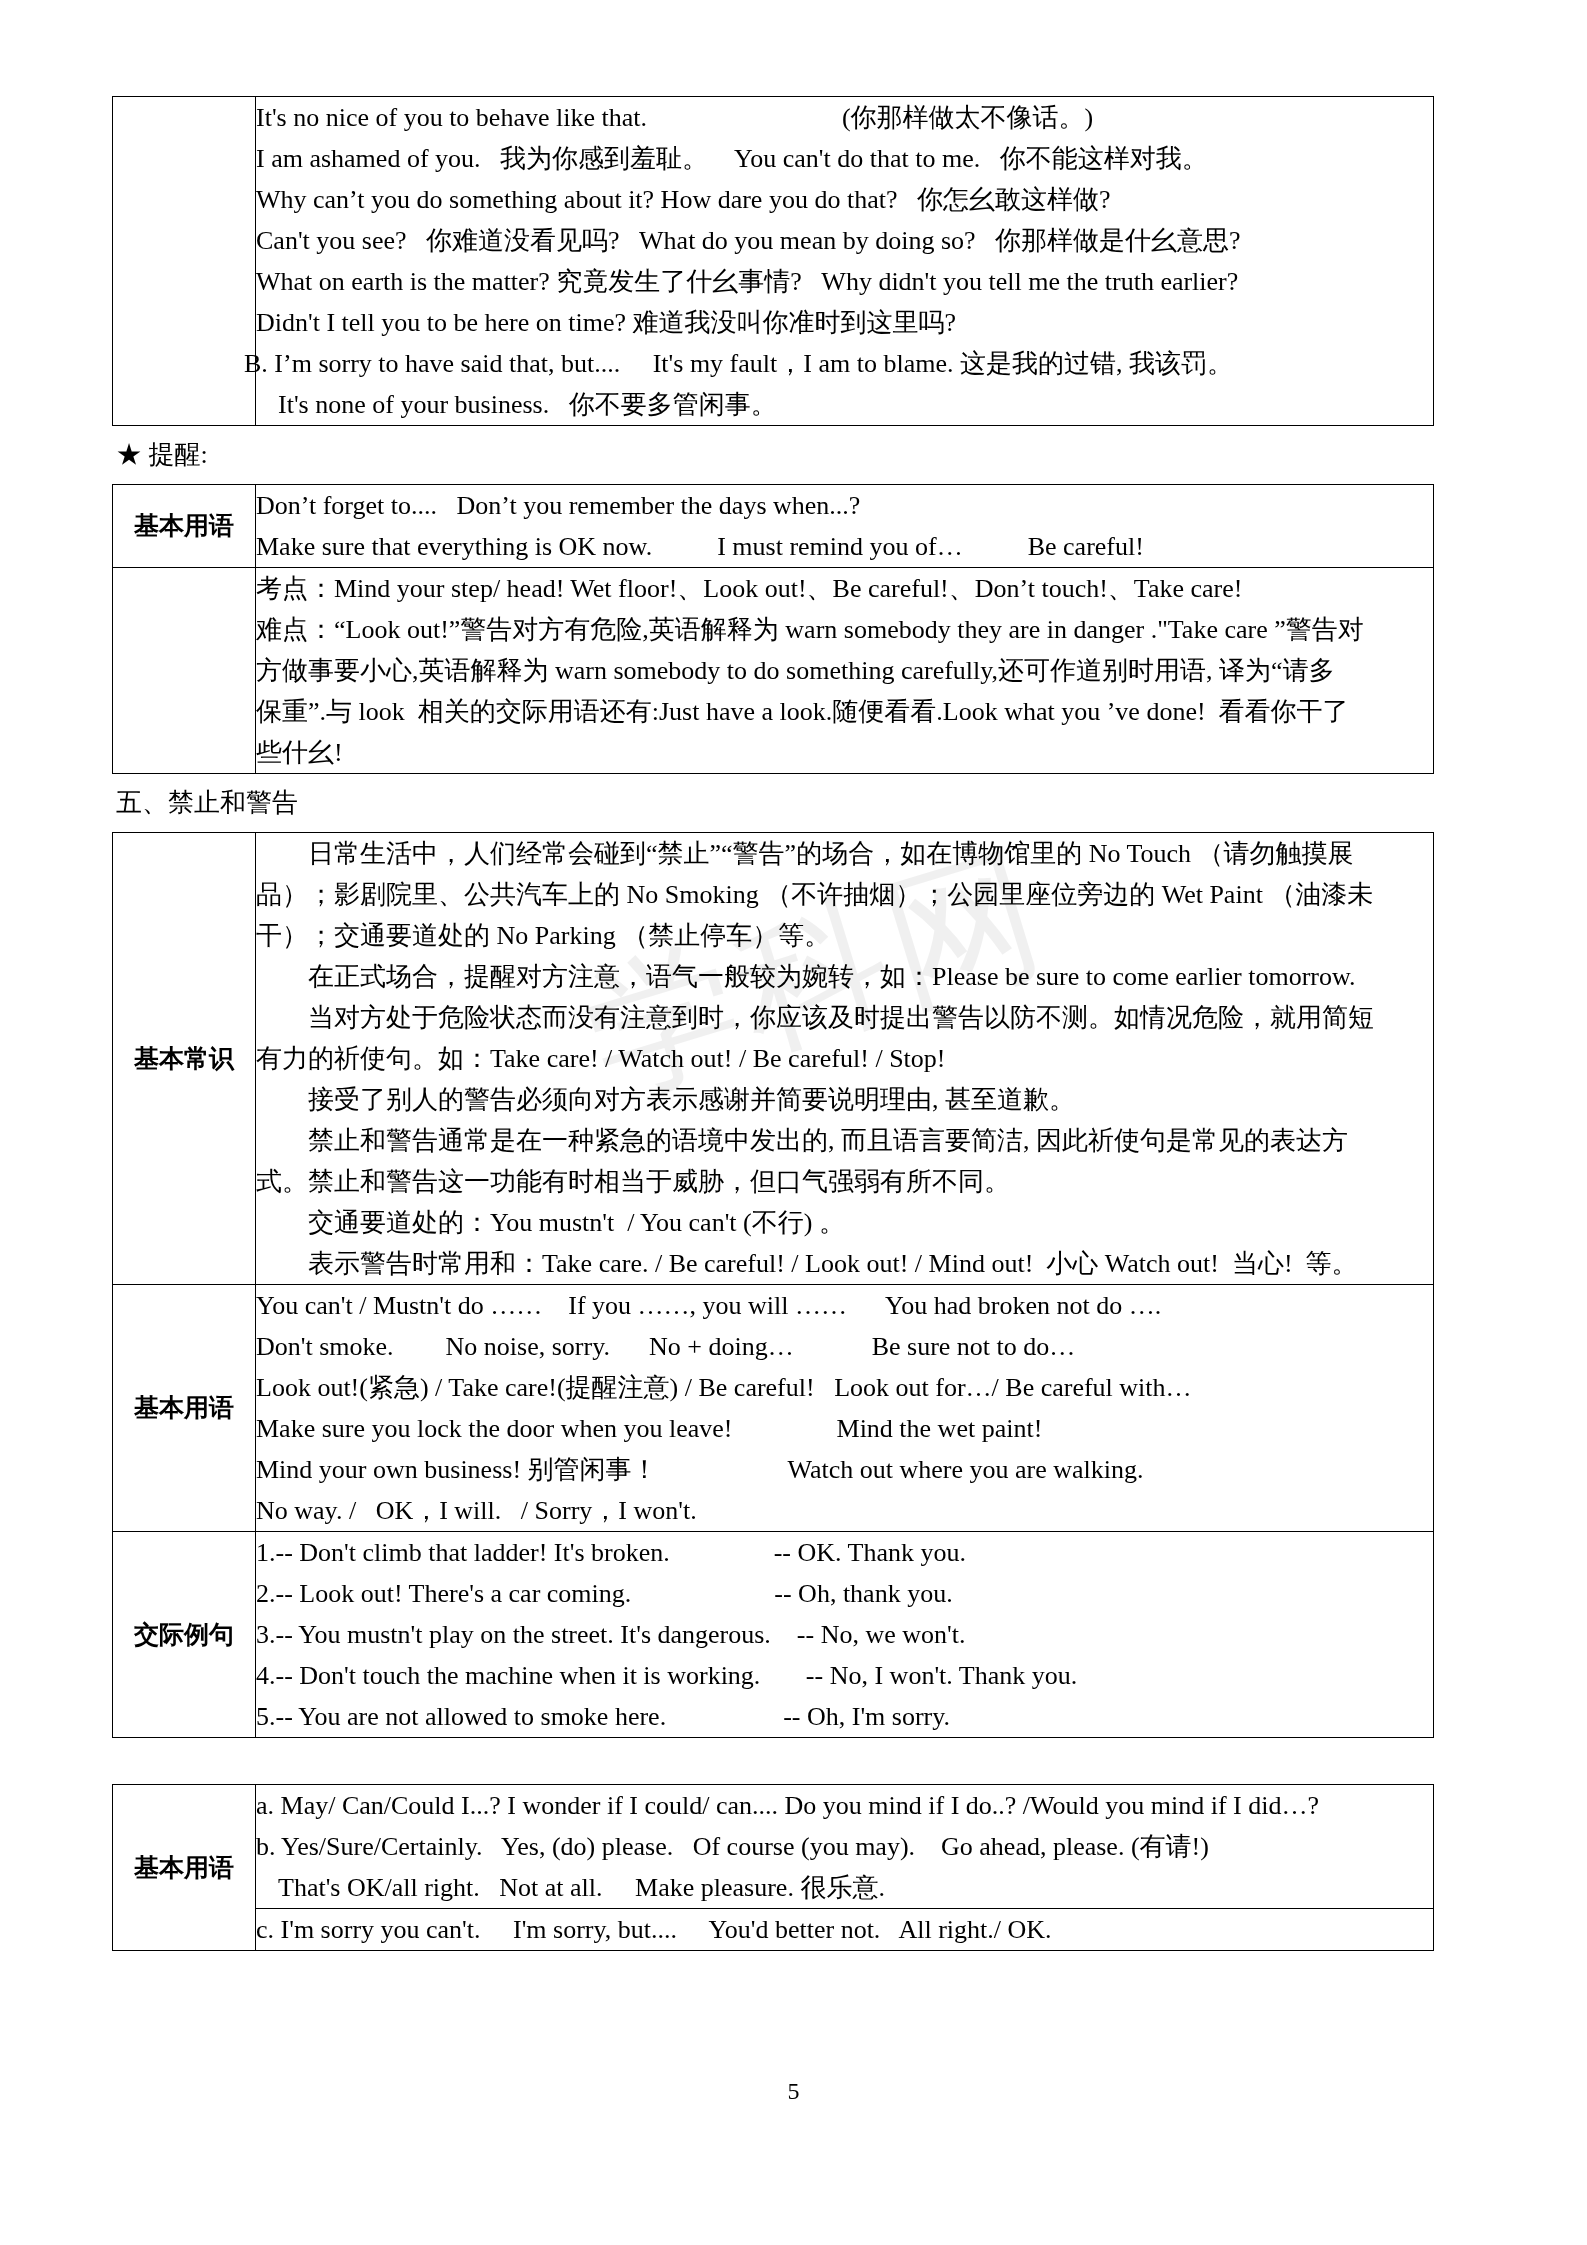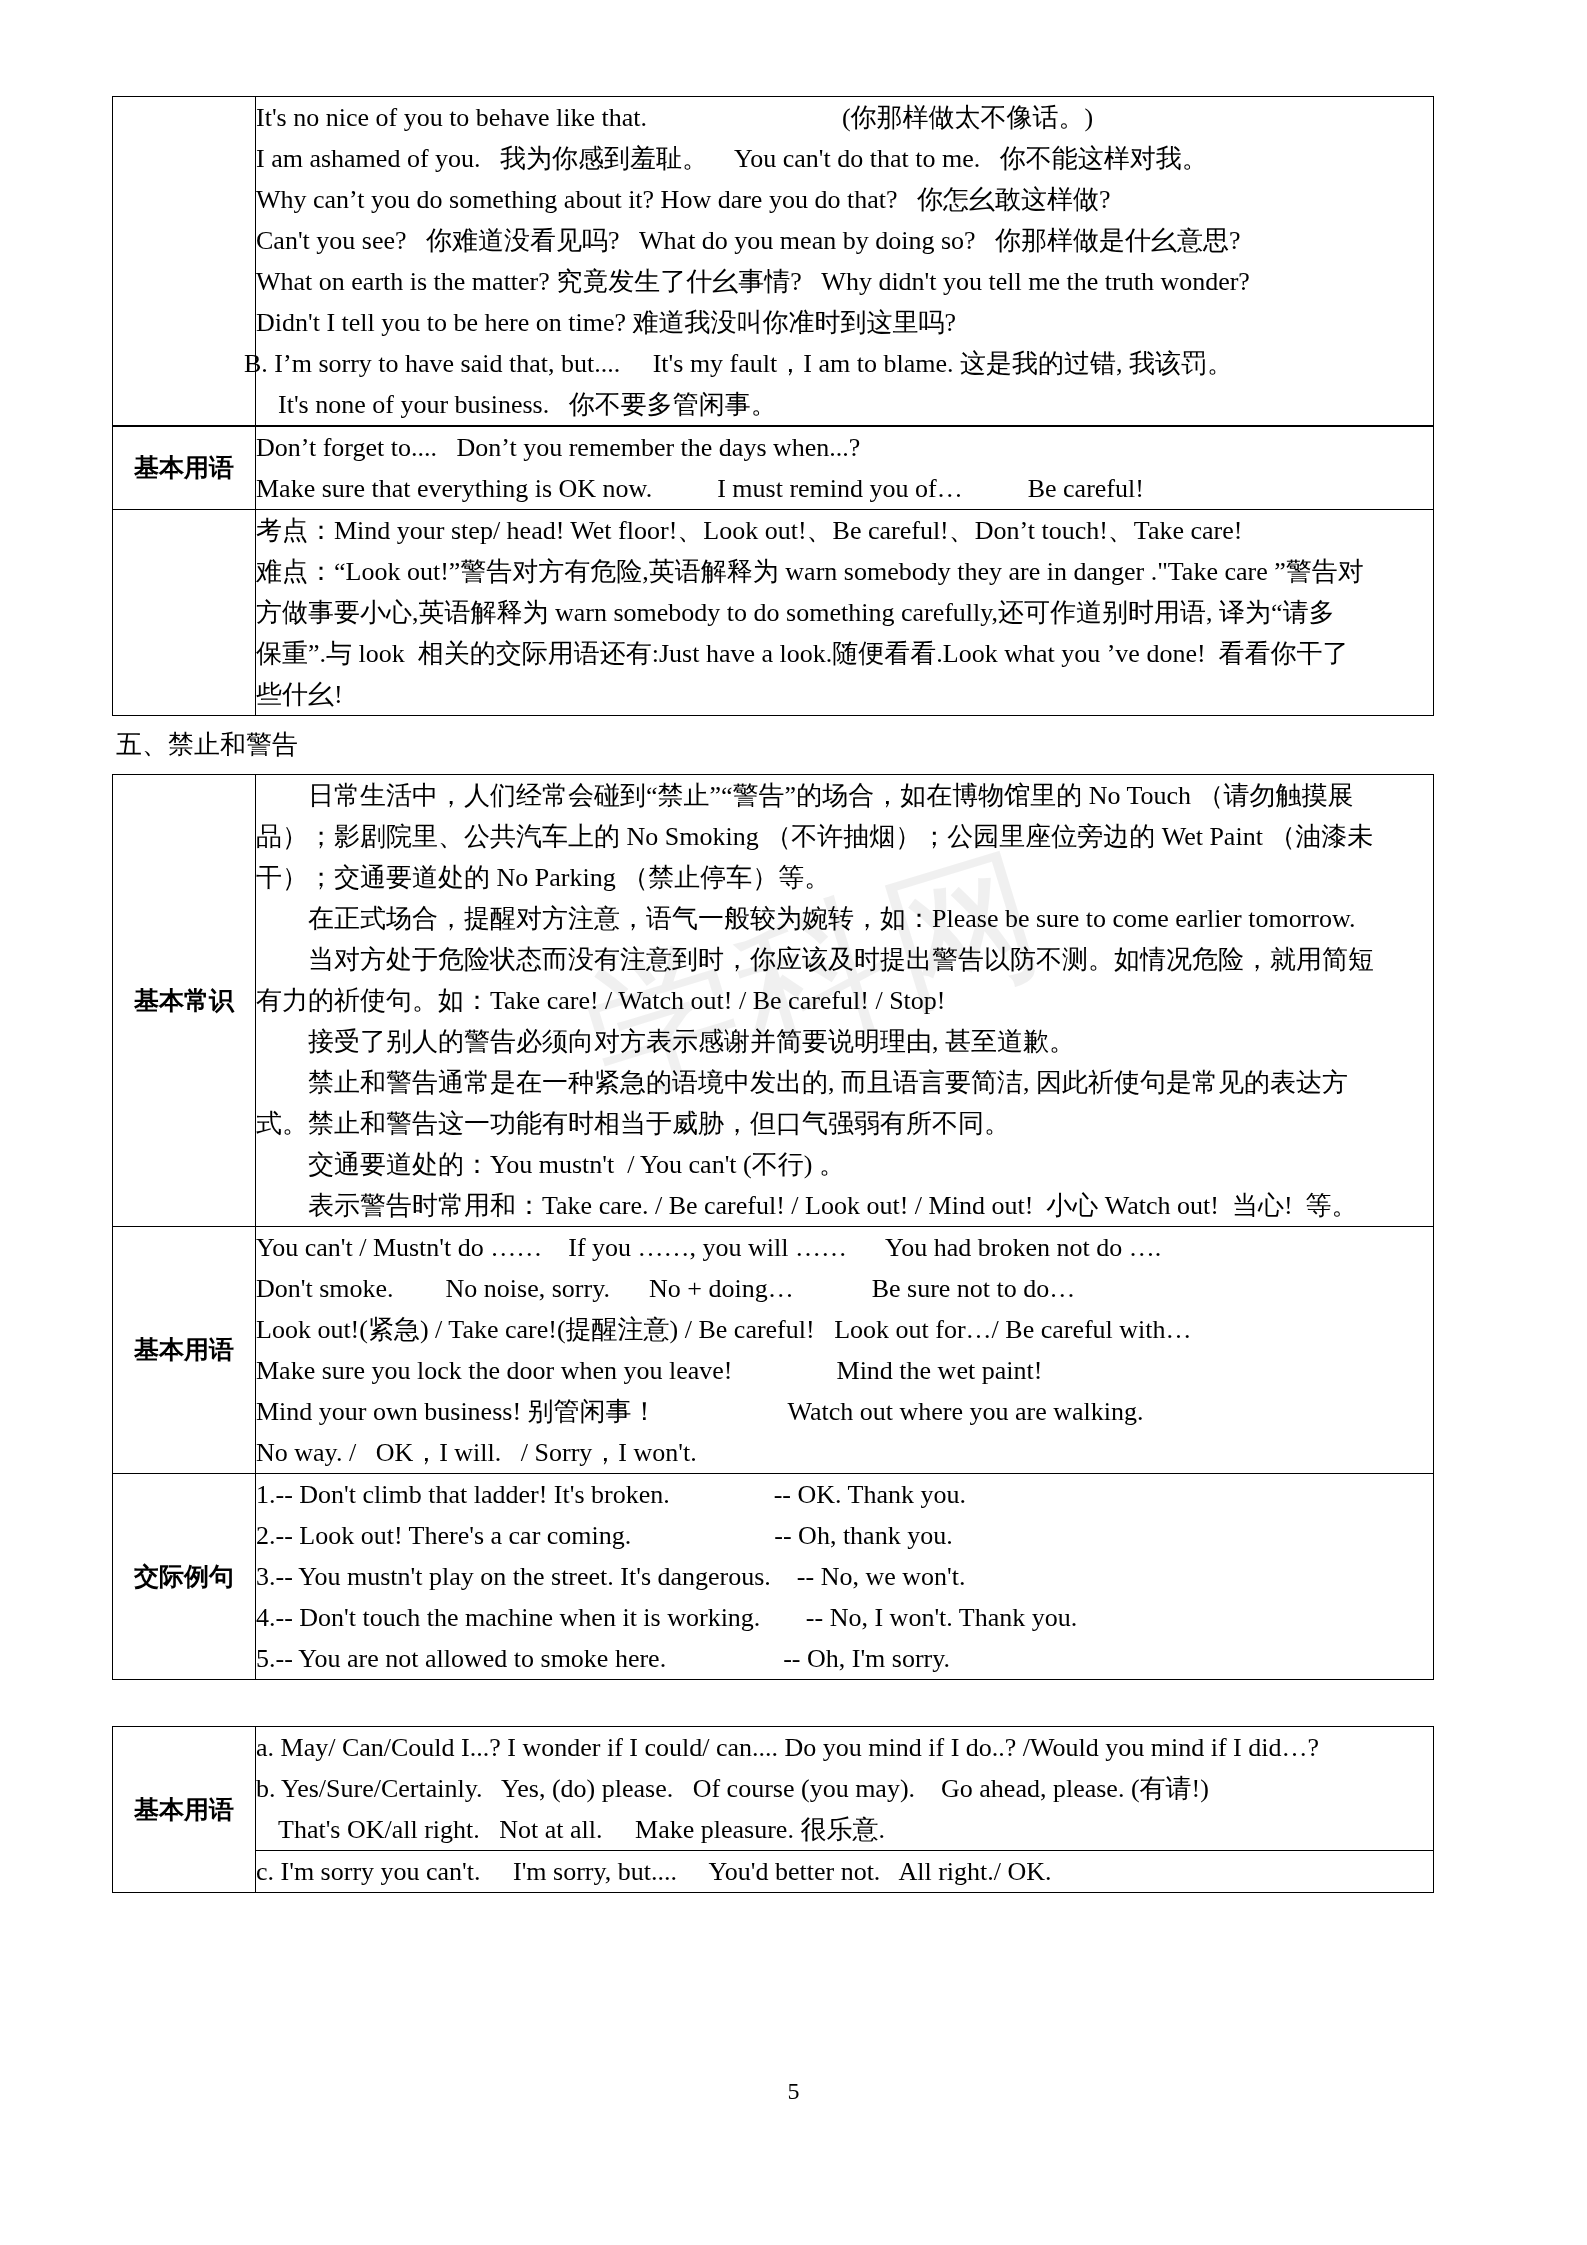--- a/index.html
+++ b/index.html
@@ -105,29 +105,30 @@
 
     <table class="doc">
       <tbody>
           <tr>
         <td class="label"></td>
         <td class="body">
           <div class="line">It's no nice of you to behave like that.                              (你那样做太不像话。)</div>
           <div class="line">I am ashamed of you.   我为你感到羞耻。    You can't do that to me.   你不能这样对我。</div>
           <div class="line">Why can’t you do something about it? How dare you do that?   你怎幺敢这样做?</div>
           <div class="line">Can't you see?   你难道没看见吗?   What do you mean by doing so?   你那样做是什幺意思?</div>
-          <div class="line">What on earth is the matter? 究竟发生了什幺事情?   Why didn't you tell me the truth wonder?</div>
+          <div class="line">What on earth is the matter? 究竟发生了什幺事情?   Why didn't you tell me the truth earlier?</div>
           <div class="line">Didn't I tell you to be here on time? 难道我没叫你准时到这里吗?</div>
           <div class="line" style="margin-left:-12px">B. I’m sorry to have said that, but....     It's my fault，I am to blame. 这是我的过错, 我该罚。</div>
           <div class="line hang">It's none of your business.   你不要多管闲事。</div>
         </td>
       </tr>
     </tbody>
       </table>
 
+    <div class="section-head">★ 提醒:</div>
 
     <table class="doc">
       <tbody>
           <tr>
         <td class="label">基本用语</td>
         <td class="body">
           <div class="line">Don’t forget to....   Don’t you remember the days when...?</div>
           <div class="line">Make sure that everything is OK now.          I must remind you of…          Be careful!</div>
         </td>
       </tr>

